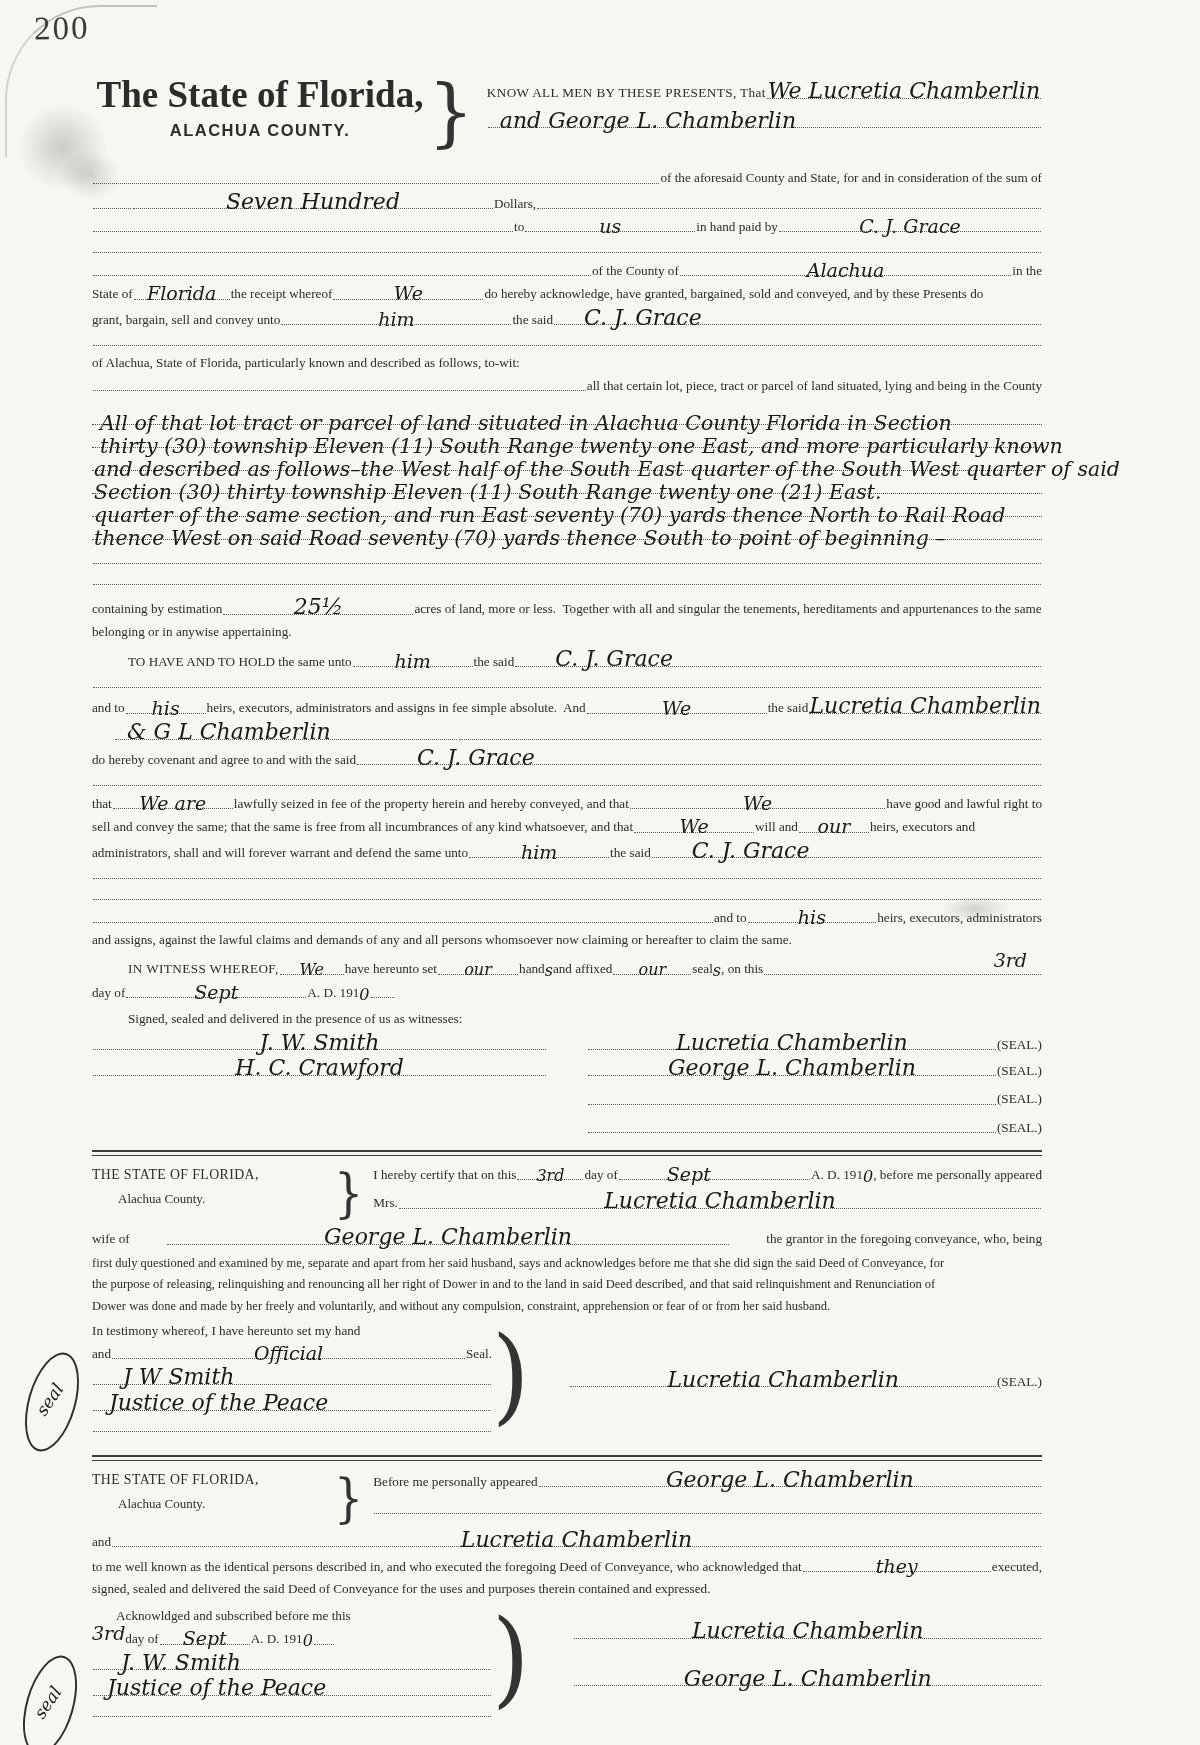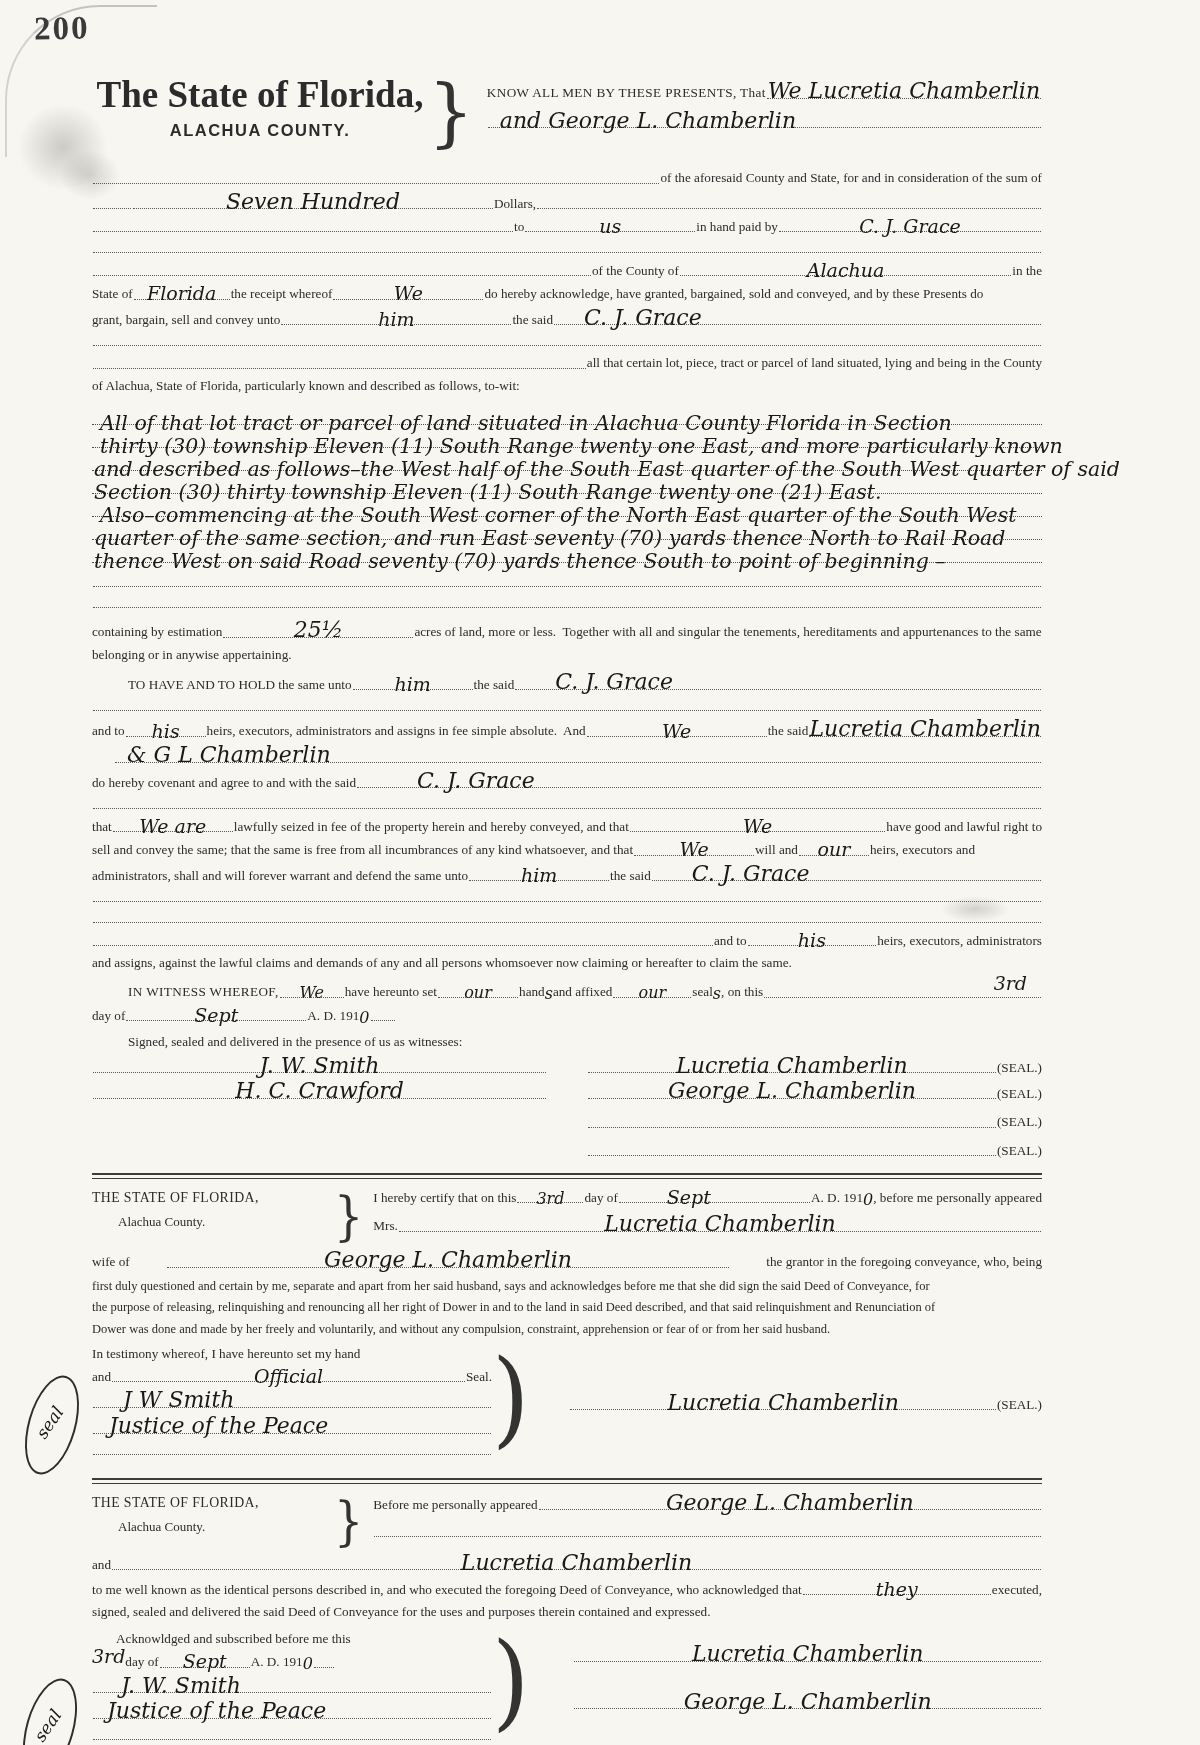--- a/index.html
+++ b/index.html
@@ -22,21 +22,21 @@
   .hw.lg{font-size:22px;}
   .hw.sm{font-size:16px;}
   .hw.inline{margin-bottom:0;}
   .raise{position:relative;top:-9px;}
   
   .hdr{display:flex;align-items:flex-start;margin-top:62px;}
   .title{font-size:37px;font-weight:bold;line-height:1;white-space:nowrap;}
   .subtitle{font-family:"Liberation Sans",sans-serif;font-weight:bold;font-size:16.5px;
             letter-spacing:1.5px;margin-top:8px;text-align:center;}
   .brace{font-family:"DejaVu Serif",serif;display:inline-block;transform-origin:center;color:#333;}
-  .pagenum{position:absolute;top:10px;left:34px;font-size:33px;font-weight:bold;color:#3a3a3a;
+  .pagenum{position:absolute;top:10px;left:34px;font-size:33px;font-weight:normal;color:#3a3a3a;
            letter-spacing:2px;transform:rotate(-1deg);}
   
   .desc{position:relative;height:22px;border-bottom:1.5px dotted #4f4f4f;}
   .desc .hw{position:absolute;bottom:-5px;left:8px;font-size:20.5px;}
   
   .rule{height:3px;border-top:2.6px solid #3c3c3c;border-bottom:1.2px solid #3c3c3c;margin-top:14px;}
   
   .ackhdr{display:flex;align-items:flex-start;margin-top:10px;}
   .ackleft{width:232px;flex:0 0 232px;}
   .ackstate{font-size:13.8px;letter-spacing:.4px;}
@@ -150,42 +150,39 @@
       </span>
     <span class="p">the said</span>
     <span class="sl" style="flex:1;justify-content:flex-start;padding-left:30px;">
         <span class="hw lg">C. J. Grace</span>
       </span>
   </div>
   <div class="r blank">
       <span class="d"></span>
     </div>
   <div class="r">
+    <span class="p">of Alachua, State of Florida, particularly known and described as follows, to-wit:</span>
+  </div>
+  <div class="r">
     <span class="d"></span>
     <span class="p">all that certain lot, piece, tract or parcel of land situated, lying and being in the County</span>
-  </div>
-  <div class="r">
-    <span class="p">of Alachua, State of Florida, particularly known and described as follows, to-wit:</span>
   </div>
 
   <div style="margin-top:8px;">
     <div class="desc">
         <span class="hw">All of that lot tract or parcel of land situated in Alachua County Florida in Section</span>
       </div>
     <div class="desc">
         <span class="hw" style="left:8px;">thirty (30) township Eleven (11) South Range twenty one East, and more particularly known</span>
       </div>
     <div class="desc">
         <span class="hw" style="left:2px;">and described as follows–the West half of the South East quarter of the South West quarter of said</span>
       </div>
     <div class="desc">
         <span class="hw" style="left:2px;">Section (30) thirty township Eleven (11) South Range twenty one (21) East.</span>
-      </div>
-    <div class="desc">
-        <span class="hw">Also–commencing at the South West corner of the North East quarter of the South West</span>
       </div>
     <div class="desc">
         <span class="hw" style="left:2px;">quarter of the same section, and run East seventy (70) yards thence North to Rail Road</span>
       </div>
     <div class="desc">
         <span class="hw" style="left:2px;">thence West on said Road seventy (70) yards thence South to point of beginning –</span>
       </div>
   </div>
   <div class="r blank" style="margin-top:12px;">
       <span class="d"></span>
@@ -408,21 +405,21 @@
       </div>
     </div>
     <div class="r" style="margin-top:8px;gap:36px;">
       <span class="p">wife of</span>
       <span class="sl" style="flex:1;">
           <span class="hw lg">George L. Chamberlin</span>
         </span>
       <span class="p">the grantor in the foregoing conveyance, who, being</span>
     </div>
     <div class="r" style="margin-top:8px;">
-        <span class="p p-sm">first duly questioned and certain by me, separate and apart from her said husband, says and acknowledges before me that she did sign the said Deed of Conveyance, for</span>
+        <span class="p p-sm">first duly questioned and examined by me, separate and apart from her said husband, says and acknowledges before me that she did sign the said Deed of Conveyance, for</span>
       </div>
     <div class="r">
         <span class="p p-sm">the purpose of releasing, relinquishing and renouncing all her right of Dower in and to the land in said Deed described, and that said relinquishment and Renunciation of</span>
       </div>
     <div class="r">
         <span class="p p-sm">Dower was done and made by her freely and voluntarily, and without any compulsion, constraint, apprehension or fear of or from her said husband.</span>
       </div>
 
     <div class="twocol" style="position:relative;">
       <div class="seal" style="left:-64px;top:28px;">

